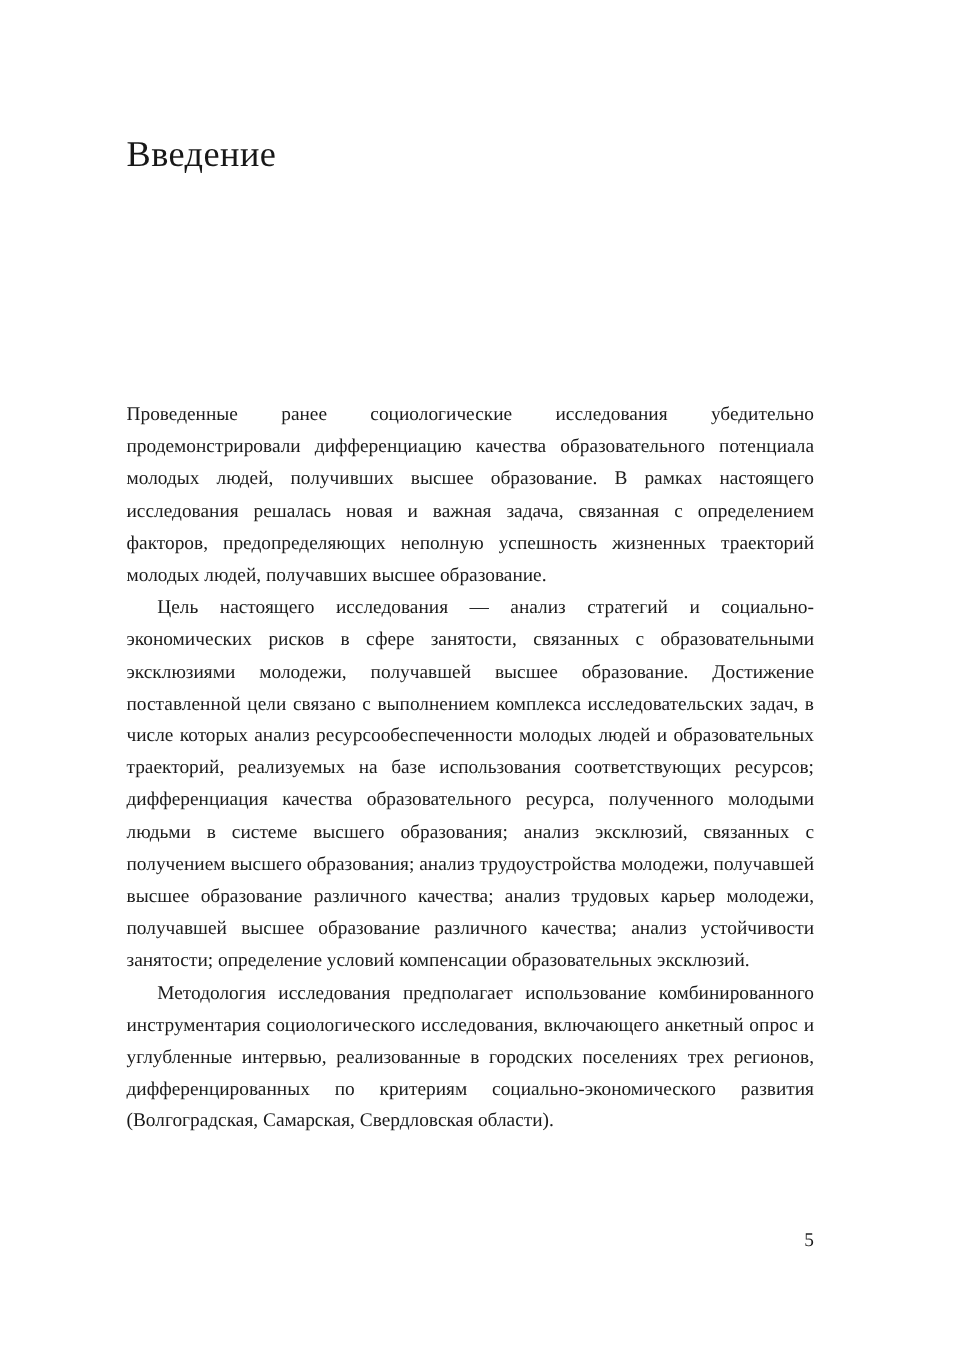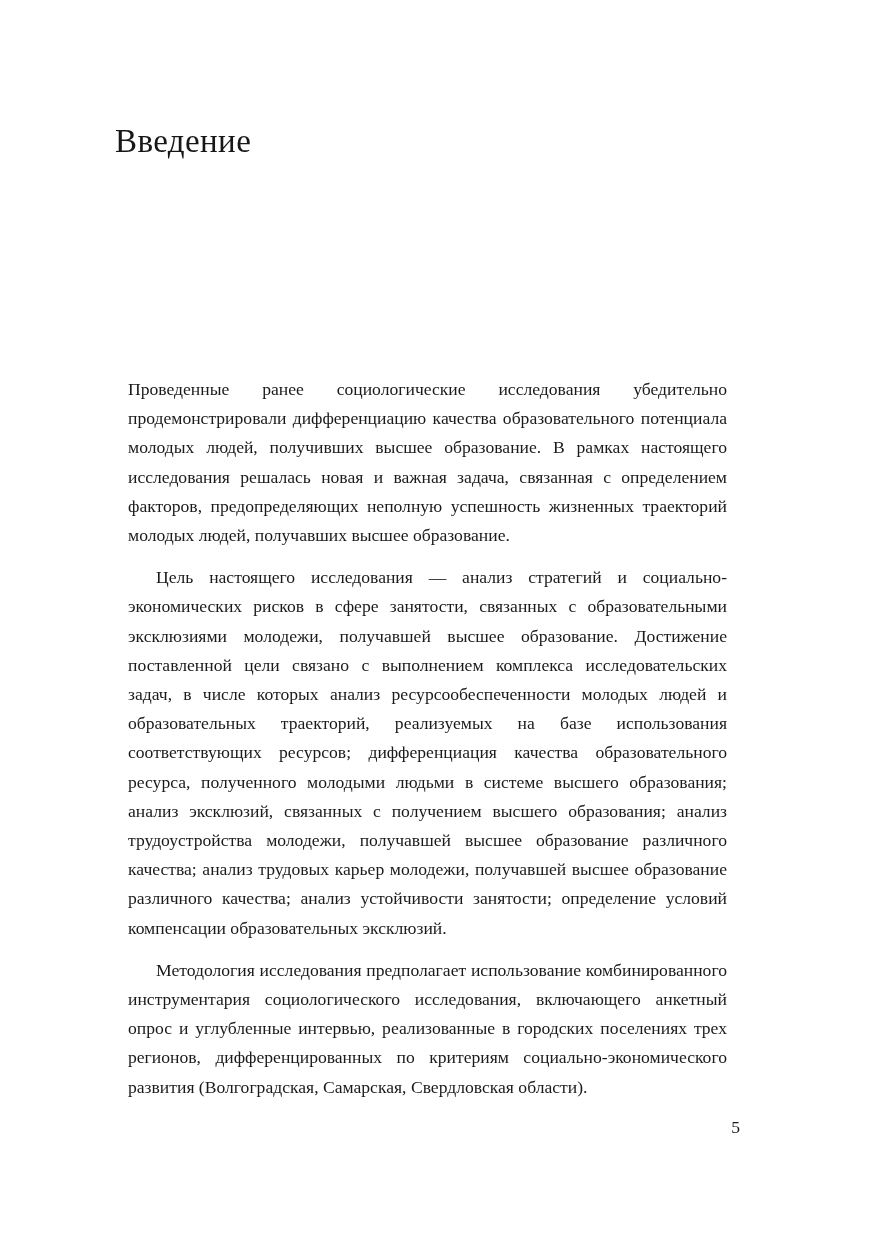--- a/index.html
+++ b/index.html
@@ -47,21 +47,21 @@
     left: 0;
     width: 625px;
     font-size: 17.6px;
     line-height: 29.2px;
     text-align: justify;
     text-justify: inter-word;
     color: #1a1a1a;
     hyphens: manual;
   }
   .body-text p {
-    margin: 13px;
+    margin: 0;
     text-indent: 0;
   }
   .body-text p + p {
     text-indent: 28px;
   }
   .page-number {
     position: absolute;
     top: 1117px;
     left: 0;
     width: 625px;

